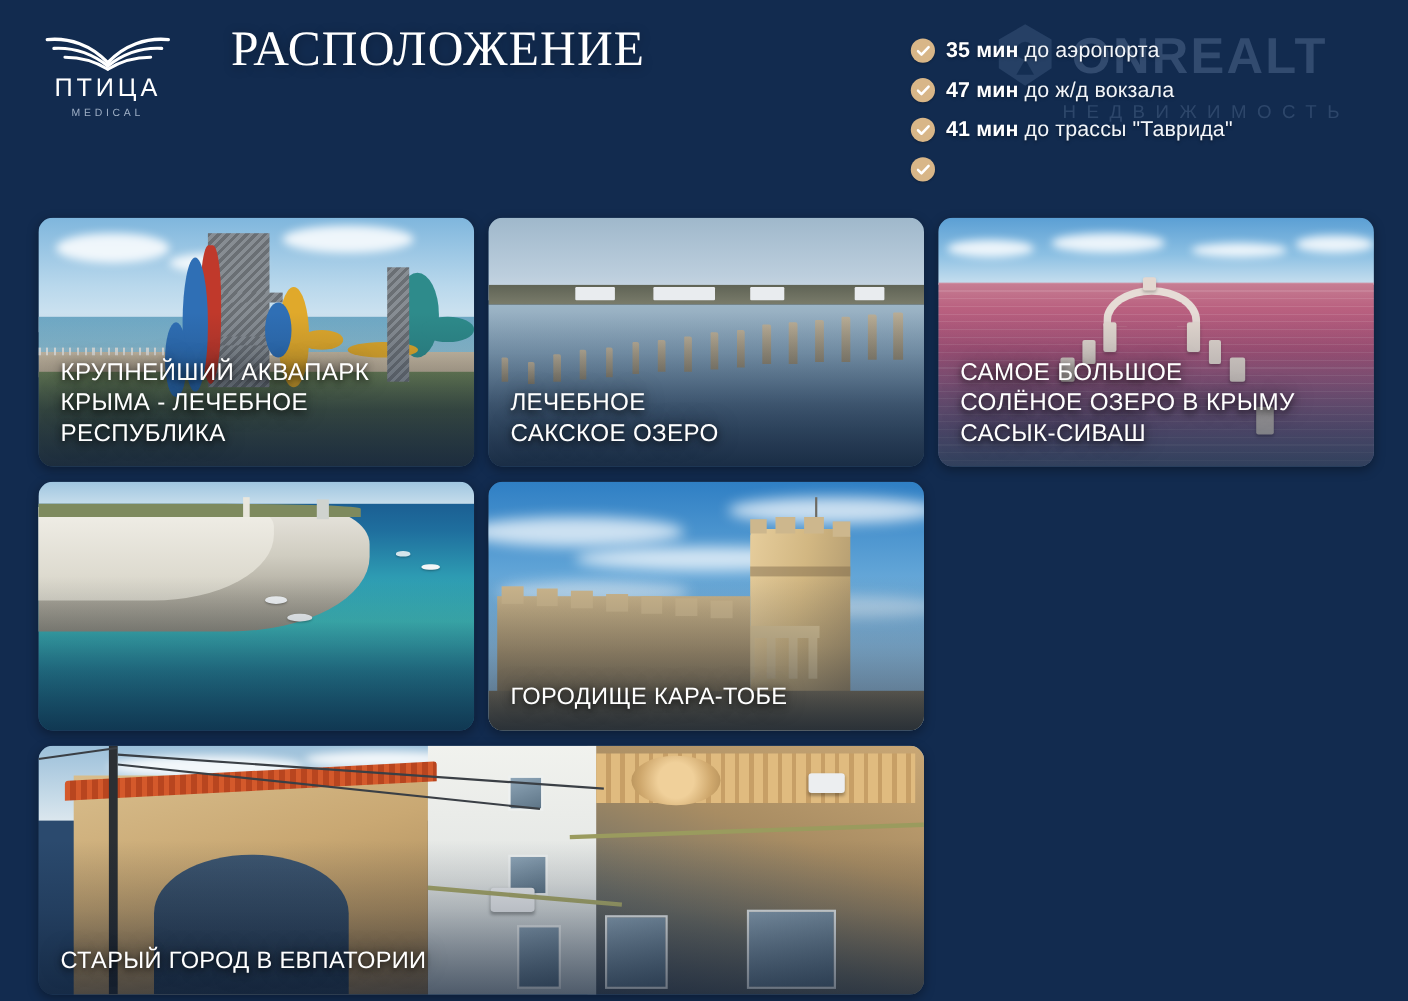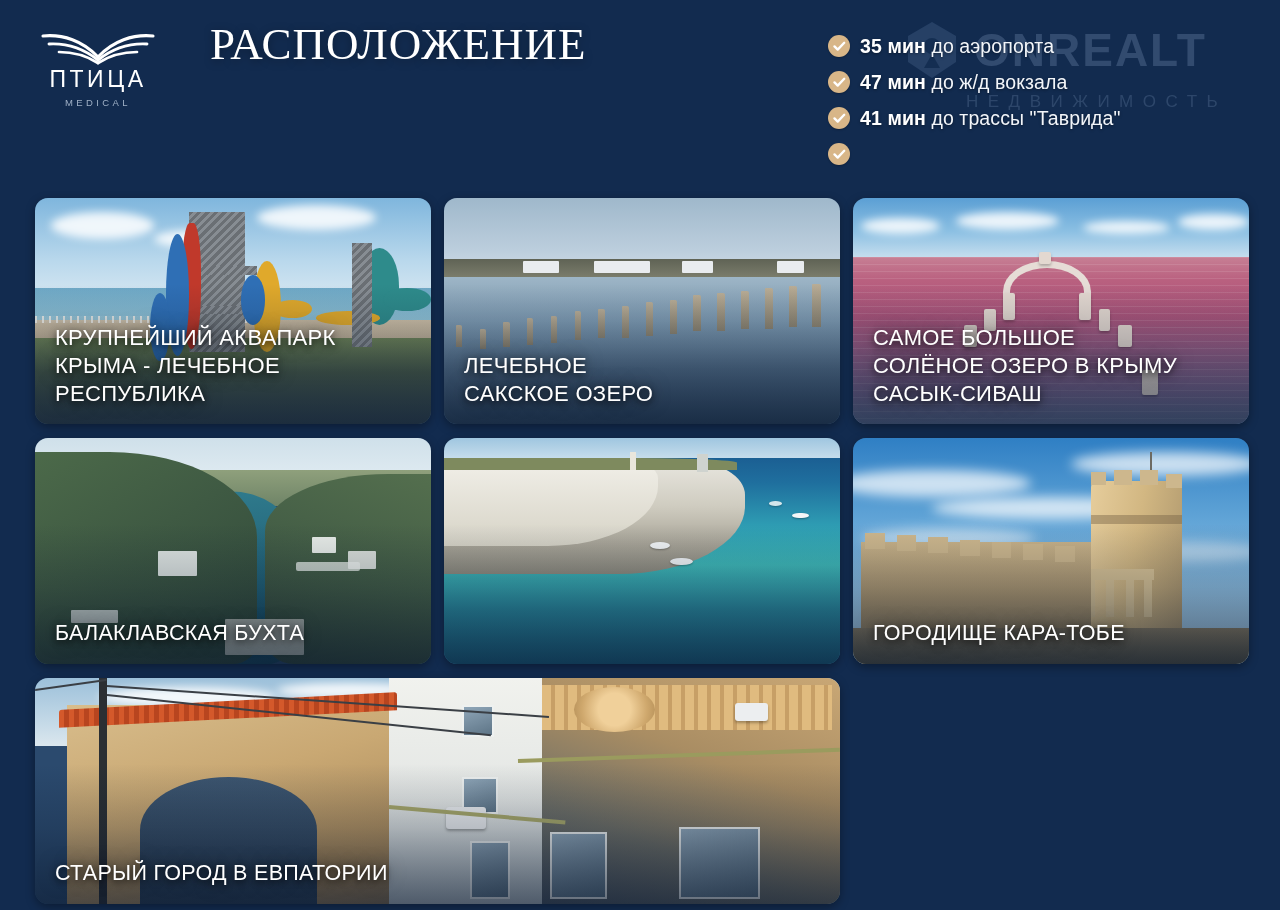--- a/index.html
+++ b/index.html
@@ -480,37 +480,20 @@
       <div class="post" style="left:67%;top:56%;width:3.4%;height:10%;"></div>
       <div class="post" style="left:73%;top:76%;width:4%;height:11%;"></div>
       <div class="post" style="left:47%;top:24%;width:3%;height:5%;"></div>
     </div>
     <div class="vignette"></div>
     <div class="card-label big">САМОЕ БОЛЬШОЕ
 СОЛЁНОЕ ОЗЕРО В КРЫМУ
 САСЫК-СИВАШ</div>
   </div>
 
-  <div class="card">
-    <div class="scene">
-      <div class="sky c4-sky"></div>
-      <div class="c4-hillfar"></div>
-      <div class="c4-bay"></div>
-      <div class="c4-hillL"></div>
-      <div class="c4-hillR"></div>
-      <div class="c4-bldg" style="left:31%;top:50%;width:10%;height:11%;"></div>
-      <div class="c4-bldg" style="left:70%;top:44%;width:6%;height:7%;background:#e8ece8;"></div>
-      <div class="c4-bldg" style="left:79%;top:50%;width:7%;height:8%;background:#d9ded9;"></div>
-      <div class="c4-bldg" style="left:9%;top:76%;width:12%;height:6%;background:#cdd6cf;"></div>
-      <div class="c4-bldg" style="left:48%;top:80%;width:20%;height:16%;background:#b9bfb4;"></div>
-      <div class="c4-bldg" style="left:66%;top:55%;width:16%;height:4%;background:rgba(240,244,240,0.75);border-radius:2px;"></div>
-    </div>
-    <div class="vignette"></div>
-    <div class="card-label">БАЛАКЛАВСКАЯ БУХТА</div>
-  </div>
 
   <div class="card">
     <div class="scene">
       <div class="sky c5-sky"></div>
       <div class="c5-sea"></div>
       <div class="c5-cliff"></div>
       <div class="c5-cliff2"></div>
       <div class="c5-top"></div>
       <div class="tower" style="left:47%;top:6%;width:1.6%;height:8%;background:#e9e6dc;"></div>
       <div class="tower" style="left:64%;top:7%;width:2.6%;height:8%;background:#cfd3cf;"></div>

